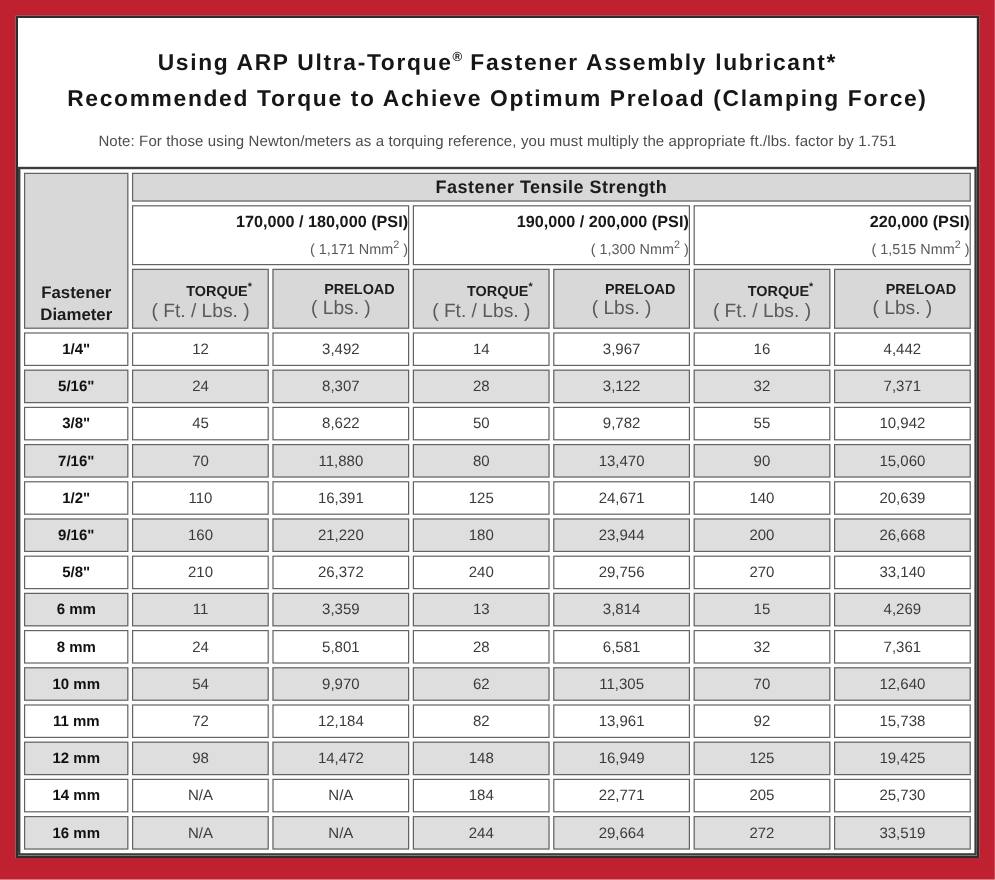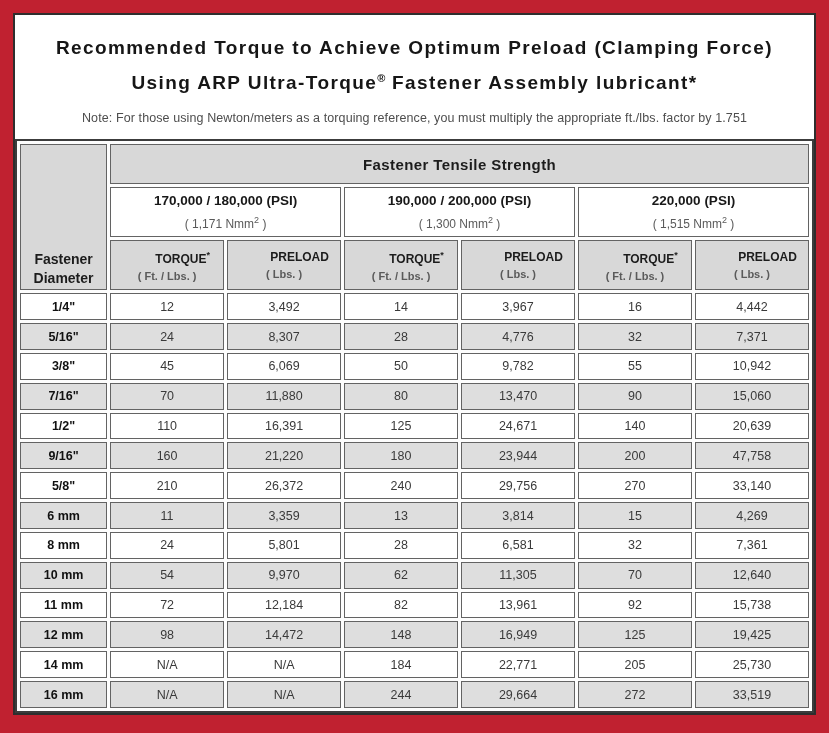--- a/index.html
+++ b/index.html
@@ -55,37 +55,37 @@
   th { background: #d8d8d8; font-weight: bold; color: #1c1c1c; }
   td { background: #ffffff; font-size: 12.5px; color: #3a3a3a; }
   tr.shade td { background: #dedede; }
   td.diam { font-weight: bold; color: #111; }
   .corner-cell {
     font-size: 14px;
     line-height: 19px;
     vertical-align: bottom;
     padding-bottom: 1px;
   }
-  .tensile-cell { font-size: 15px; height: 40px; letter-spacing: 0.4px; }
-  .group-cell { background: #ffffff; height: 50px; }
+  .tensile-cell { font-size: 15px; height: 24px; letter-spacing: 0.4px; }
+  .group-cell { background: #ffffff; height: 50px; text-align: right; }
   .group-psi { font-size: 13.5px; font-weight: bold; color: #181818; line-height: 20px; }
   .group-nmm { font-size: 12px; font-weight: normal; color: #5a5a5a; line-height: 18px; }
   .group-nmm sup, .sub-label sup { font-size: 9px; }
   .sub-cell { height: 50px; }
   .sub-label { font-size: 12px; font-weight: bold; color: #1c1c1c; line-height: 17px; margin-left: 31px; }
-  .sub-unit { font-size: 11px; font-weight: bold; color: #5a5a5a; line-height: 16px; }
+  .sub-unit { font-size: 16px; font-weight: normal; color: #5a5a5a; line-height: 16px; }
 </style>
 </head>
 <body>
 
 <div class="panel">
 
   <div class="title-block">
+    <div class="title-line"><span>Using ARP Ultra-Torque</span><sup>®</sup><span> Fastener Assembly lubricant*</span></div>
     <div class="title-line">Recommended Torque to Achieve Optimum Preload (Clamping Force)</div>
-    <div class="title-line"><span>Using ARP Ultra-Torque</span><sup>®</sup><span> Fastener Assembly lubricant*</span></div>
     <div class="note-line">Note: For those using Newton/meters as a torquing reference, you must multiply the appropriate ft./lbs. factor by 1.751</div>
   </div>
 
   <table>
     <colgroup>
       <col style="width:11.3%">
       <col style="width:14.783%">
         <col style="width:14.783%">
       <col style="width:14.783%">
         <col style="width:14.783%">
@@ -149,28 +149,28 @@
           <td>14</td>
           <td>3,967</td>
           <td>16</td>
           <td>4,442</td>
         </tr>
         <tr class="shade">
           <td class="diam">5/16"</td>
           <td>24</td>
           <td>8,307</td>
           <td>28</td>
-          <td>4,776</td>
+          <td>3,122</td>
           <td>32</td>
           <td>7,371</td>
         </tr>
         <tr>
           <td class="diam">3/8"</td>
           <td>45</td>
-          <td>6,069</td>
+          <td>8,622</td>
           <td>50</td>
           <td>9,782</td>
           <td>55</td>
           <td>10,942</td>
         </tr>
         <tr class="shade">
           <td class="diam">7/16"</td>
           <td>70</td>
           <td>11,880</td>
           <td>80</td>
@@ -187,21 +187,21 @@
           <td>140</td>
           <td>20,639</td>
         </tr>
         <tr class="shade">
           <td class="diam">9/16"</td>
           <td>160</td>
           <td>21,220</td>
           <td>180</td>
           <td>23,944</td>
           <td>200</td>
-          <td>47,758</td>
+          <td>26,668</td>
         </tr>
         <tr>
           <td class="diam">5/8"</td>
           <td>210</td>
           <td>26,372</td>
           <td>240</td>
           <td>29,756</td>
           <td>270</td>
           <td>33,140</td>
         </tr>

